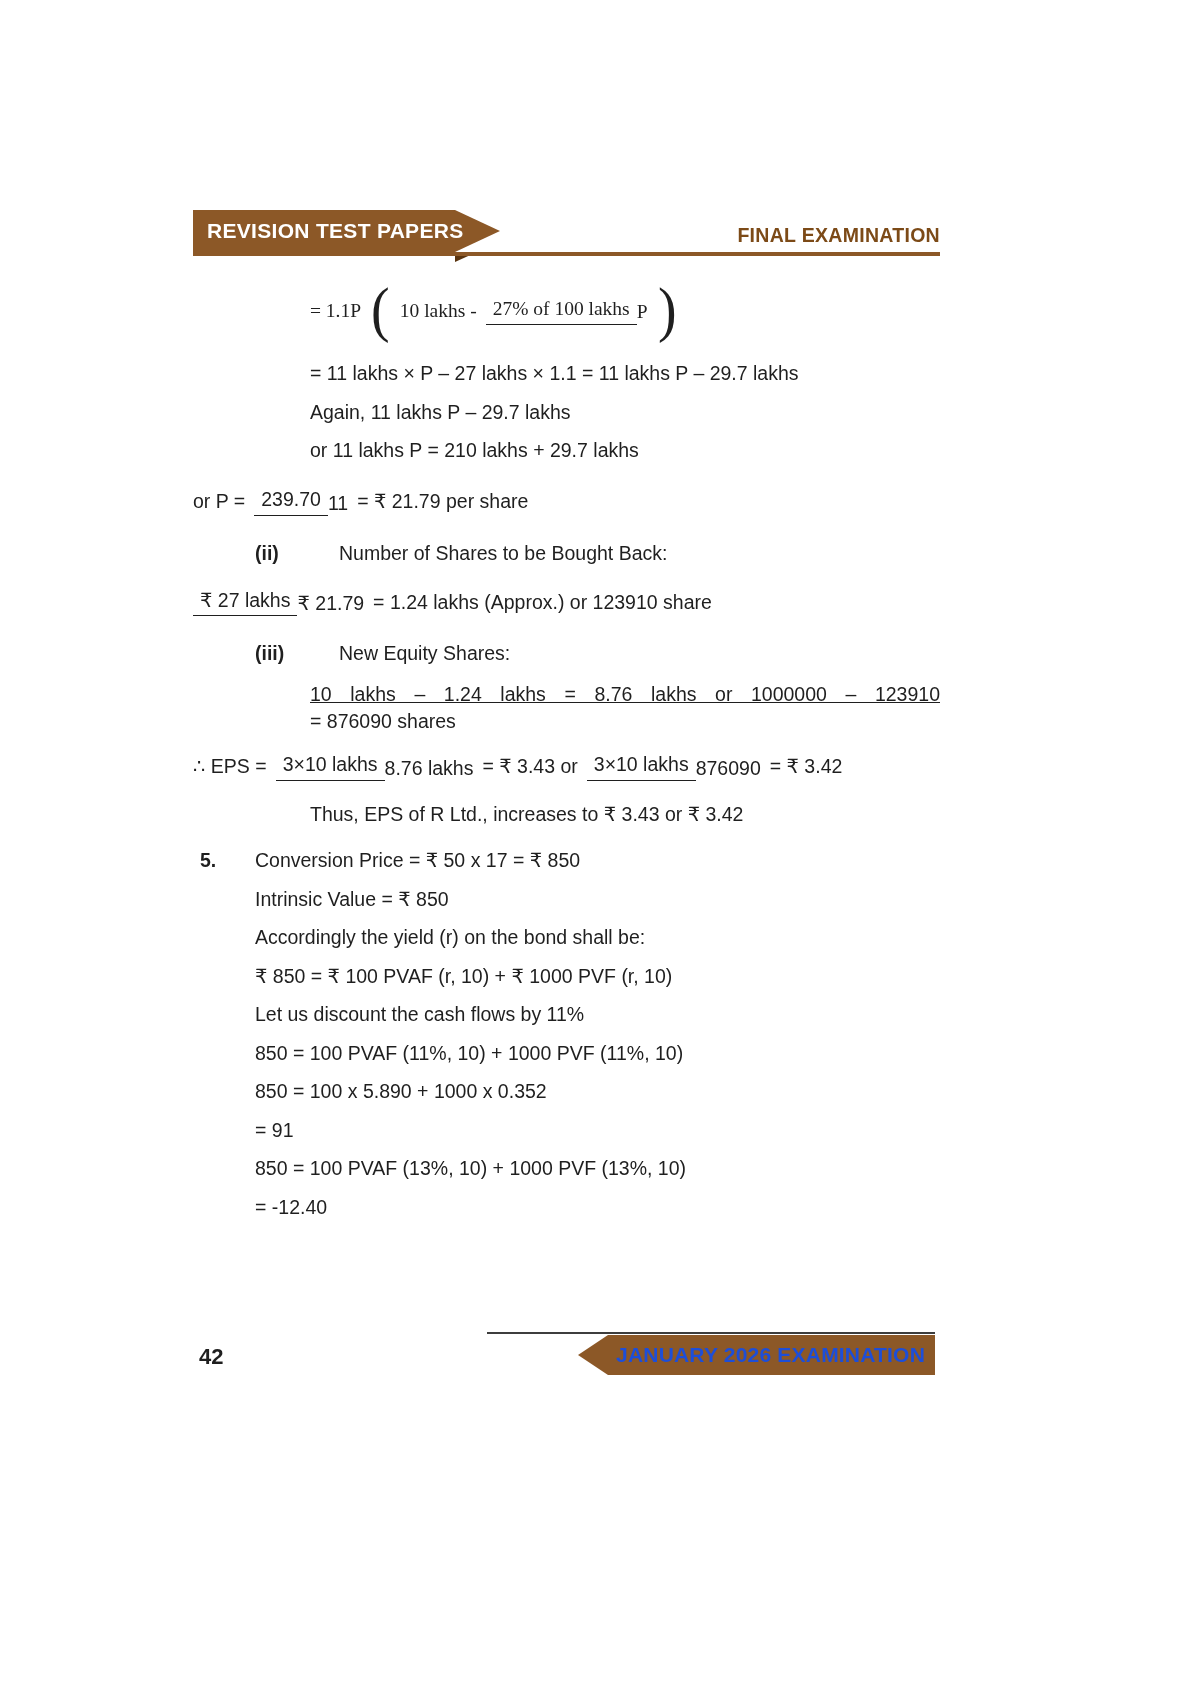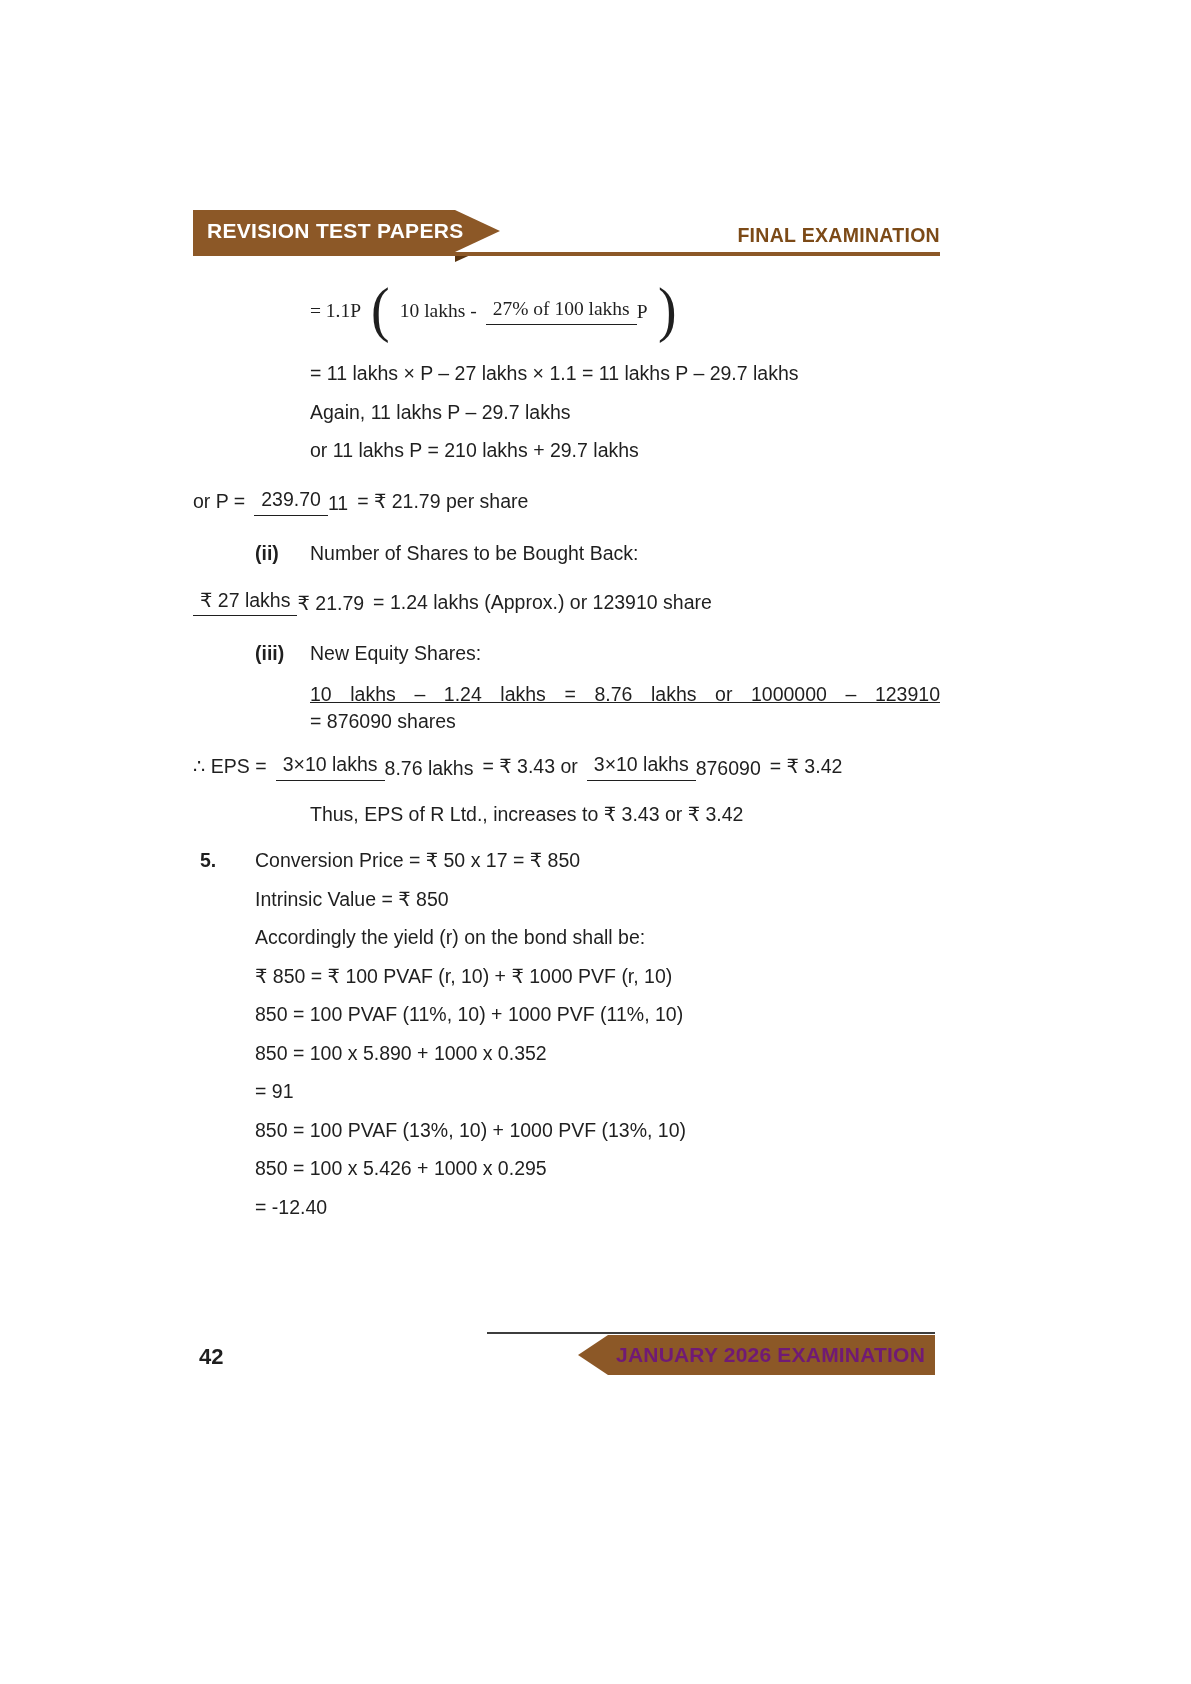--- a/index.html
+++ b/index.html
@@ -49,37 +49,37 @@
   .eq5 { min-height:52px; margin:6px 0; }
   .eq6 { min-height:52px; margin:4px 0 6px; }
   .eq7 { min-height:52px; margin:6px 0 2px; }
 
   .frac { display:inline-flex; flex-direction:row; align-items:center; text-align:center; line-height:1.25; }
   .frac .num { padding:0 7px 3px; border-bottom:1.5px solid var(--ink); white-space:nowrap; }
   .frac .den { padding-top:3px; white-space:nowrap; }
 
   .paren { display:inline-block; font-size:62px; font-weight:300; line-height:0.85; transform:scaleX(0.9); margin-top:-3px; }
 
-  .head-row { display:flex; margin-left:62px; line-height:38.5px; margin-top:4px; }
+  .head-row { display:flex; margin-left:62px; line-height:38.5px; margin-top:4px;gap:29px; }
   .head-row .marker { font-weight:bold; width:55px; flex:none; }
 
   .para { margin-left:117px; width:630px; line-height:27px; margin-top:8px; margin-bottom:6px; }
   .para .just { text-align:justify; text-align-last:justify;text-decoration:underline; }
 
   .item5 { display:flex; margin-top:8px; }
   .item5 .marker { font-weight:bold; width:55px; flex:none; margin-left:7px; line-height:38.5px; }
   .item5 .lines { flex:1; }
 
   
   .footer-line { position:absolute; left:487px; top:1332px; width:448px; height:2px; background:var(--footer-line); }
   .footer-banner { position:absolute; left:578px; top:1335px; width:357px; height:40px; }
   .footer-banner svg { position:absolute; left:0; top:0; display:block; }
   .footer-banner .label {
     position:absolute; right:10px; top:0; height:40px; line-height:40px;
-    color:#701a75; font-weight:bold; font-size:21px; letter-spacing:0.2px; white-space:nowrap;
+    color:#1d4ed8; font-weight:bold; font-size:21px; letter-spacing:0.2px; white-space:nowrap;
   }
   .page-number { position:absolute; left:199px; top:1344px; font-weight:bold; font-size:22px; color:var(--ink); }
 </style>
 </head>
 <body>
 
 <div class="page">
 
   <div class="header-banner">
     <svg width="310" height="54" viewBox="0 0 310 54">
@@ -156,25 +156,25 @@
 
     <div class="line ind">Thus, EPS of R Ltd., increases to ₹ 3.43 or ₹ 3.42</div>
 
     <div class="item5">
       <span class="marker">5.</span>
       <div class="lines">
         <div class="line">Conversion Price = ₹ 50 x 17 = ₹ 850</div>
         <div class="line">Intrinsic Value = ₹ 850</div>
         <div class="line">Accordingly the yield (r) on the bond shall be:</div>
         <div class="line">₹ 850 = ₹ 100 PVAF (r, 10) + ₹ 1000 PVF (r, 10)</div>
+        <div class="line">Let us discount the cash flows by 11%</div>
         <div class="line">850 = 100 PVAF (11%, 10) + 1000 PVF (11%, 10)</div>
         <div class="line">850 = 100 x 5.890 + 1000 x 0.352</div>
         <div class="line">= 91</div>
         <div class="line">850 = 100 PVAF (13%, 10) + 1000 PVF (13%, 10)</div>
-        <div class="line">850 = 100 x 5.426 + 1000 x 0.295</div>
         <div class="line">= -12.40</div>
       </div>
     </div>
 
   </div>
 
   <div class="footer-line"></div>
   <div class="footer-banner">
     <svg width="357" height="40" viewBox="0 0 357 40">
       <polygon class="shape-main" points="30,0 357,0 357,40 30,40 0,20"></polygon>

